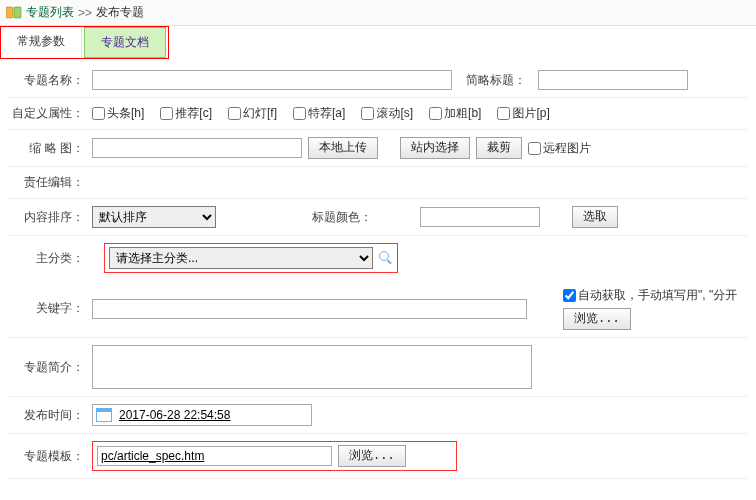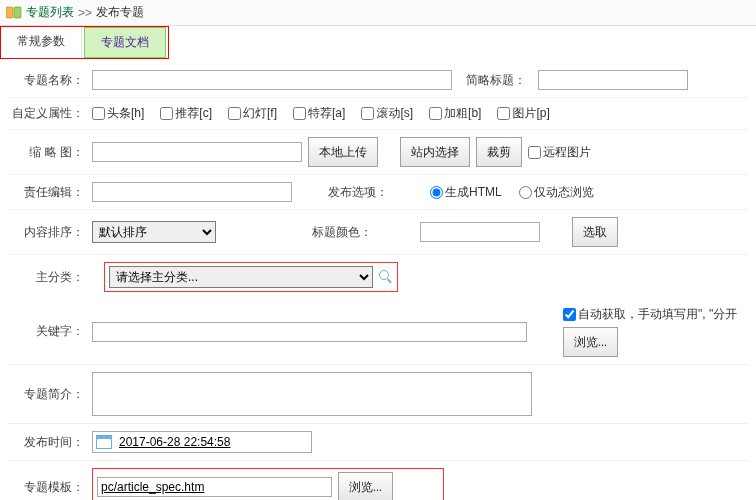--- a/index.html
+++ b/index.html
@@ -78,26 +78,26 @@
     padding: 1px 2px;
   }
   textarea {
     border: 1px solid #a9a9a9;
     font-family: inherit;
     font-size: 12px;
     padding: 2px 3px;
     resize: none;
   }
   .btn {
-    height: 30px;
+    height: 22px;
     padding: 8px 10px;
     background: linear-gradient(#fdfdfd, #e6e6e6);
     border: 1px solid #a0a0a0;
     font-size: 12px;
-    font-family: Liberation Serif, serif;
+    font-family: Liberation Mono, monospace;
     color: #222;
     line-height: 20px;
     display: inline-flex;
     align-items: center;
   }
   .chk-row label { margin-right: 10px; white-space: nowrap; }
   input[type="checkbox"], input[type="radio"] { margin: 0 2px 0 0; vertical-align: middle; }
   .inner-label {
     text-align: left;
     color: #444;
@@ -214,29 +214,20 @@
       <button type="button" class="btn">本地上传</button>
       <span style="width:10px"></span>
       <button type="button" class="btn">站内选择</button>
       <button type="button" class="btn">裁剪</button>
       <label><input type="checkbox" style=""><span>远程图片</span></label>
     </div>
   </div>
 
   <div class="row">
     <div class="label">责任编辑：</div>
-    <div class="field">
-      <input type="text" style="width: 200px;">
-      <span class="inner-label" style="margin-left:30px">发布选项：</span>
-      <span style="width:24px"></span>
-      <span class="radio-row">
-        <label><input type="radio" name="pub" checked="" style=""><span>生成HTML</span></label>
-        <label><input type="radio" name="pub" style=""><span>仅动态浏览</span></label>
-      </span>
-    </div>
   </div>
 
   <div class="row">
     <div class="label">内容排序：</div>
     <div class="field">
       <select style="width:124px">
         <option>默认排序</option>
       </select>
       <span class="inner-label" style="margin-left:90px">标题颜色：</span>
       <span style="width:30px"></span>

